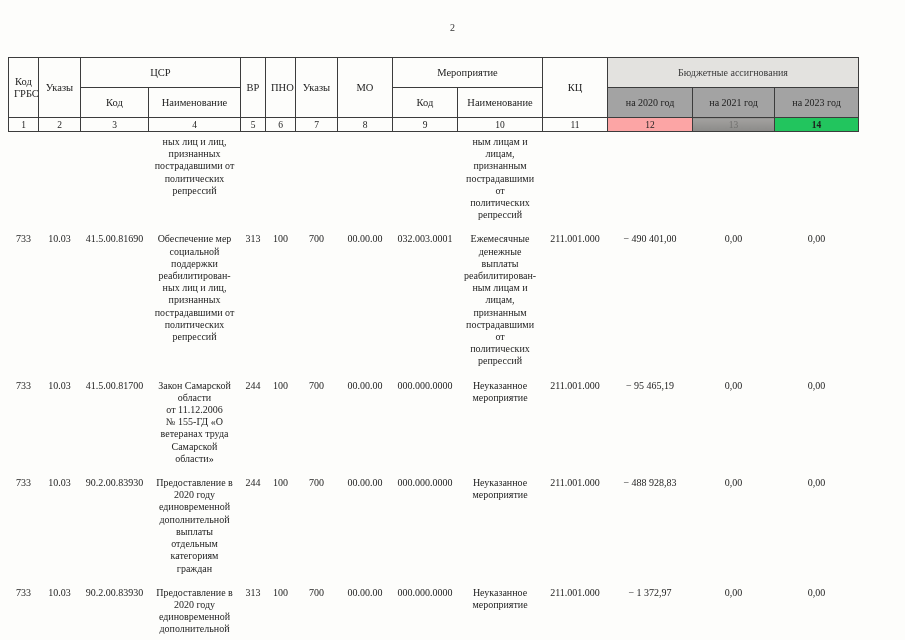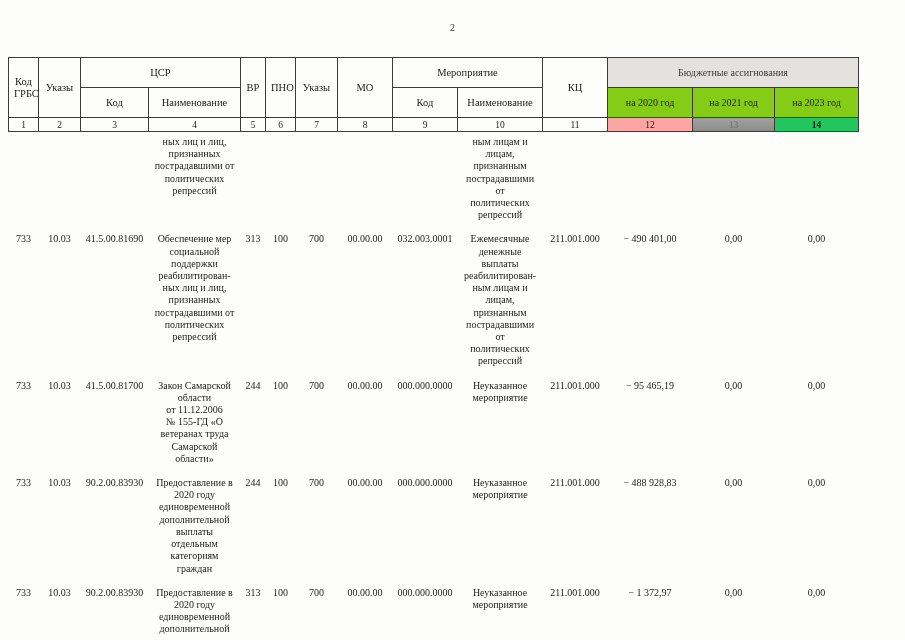--- a/index.html
+++ b/index.html
@@ -34,21 +34,21 @@
     vertical-align:middle;
     font-size:10.5px;
     line-height:12px;
     padding:2px 5px;
   }
   thead tr.group-row th { height:30px; }
   thead tr.sub-row th { height:30px; }
   thead tr.nums td { font-size:9.5px; height:14px; padding:0 1px; }
   .pre { white-space:pre-line; }
   .shade-light { background:#e3e2df; color:#3a3a3a; font-size:10px;margin-top:23px; }
-  .shade { background:#84cc16; font-size:10px; }
+  .shade { background:#a3a3a3; font-size:10px; }
   .num12 { background:#fca5a5; }
   .smudge13 { background:linear-gradient(180deg,#a3a2a0,#8b8a88); color:#70706e;margin-left:28px; }
   .num14 { background:#22c55e;font-weight:bold; }
   tbody td {
     border:none;
     font-size:10px;
     line-height:12.2px;
     text-align:center;
     vertical-align:top;
     padding:12px 2px 0 2px;

